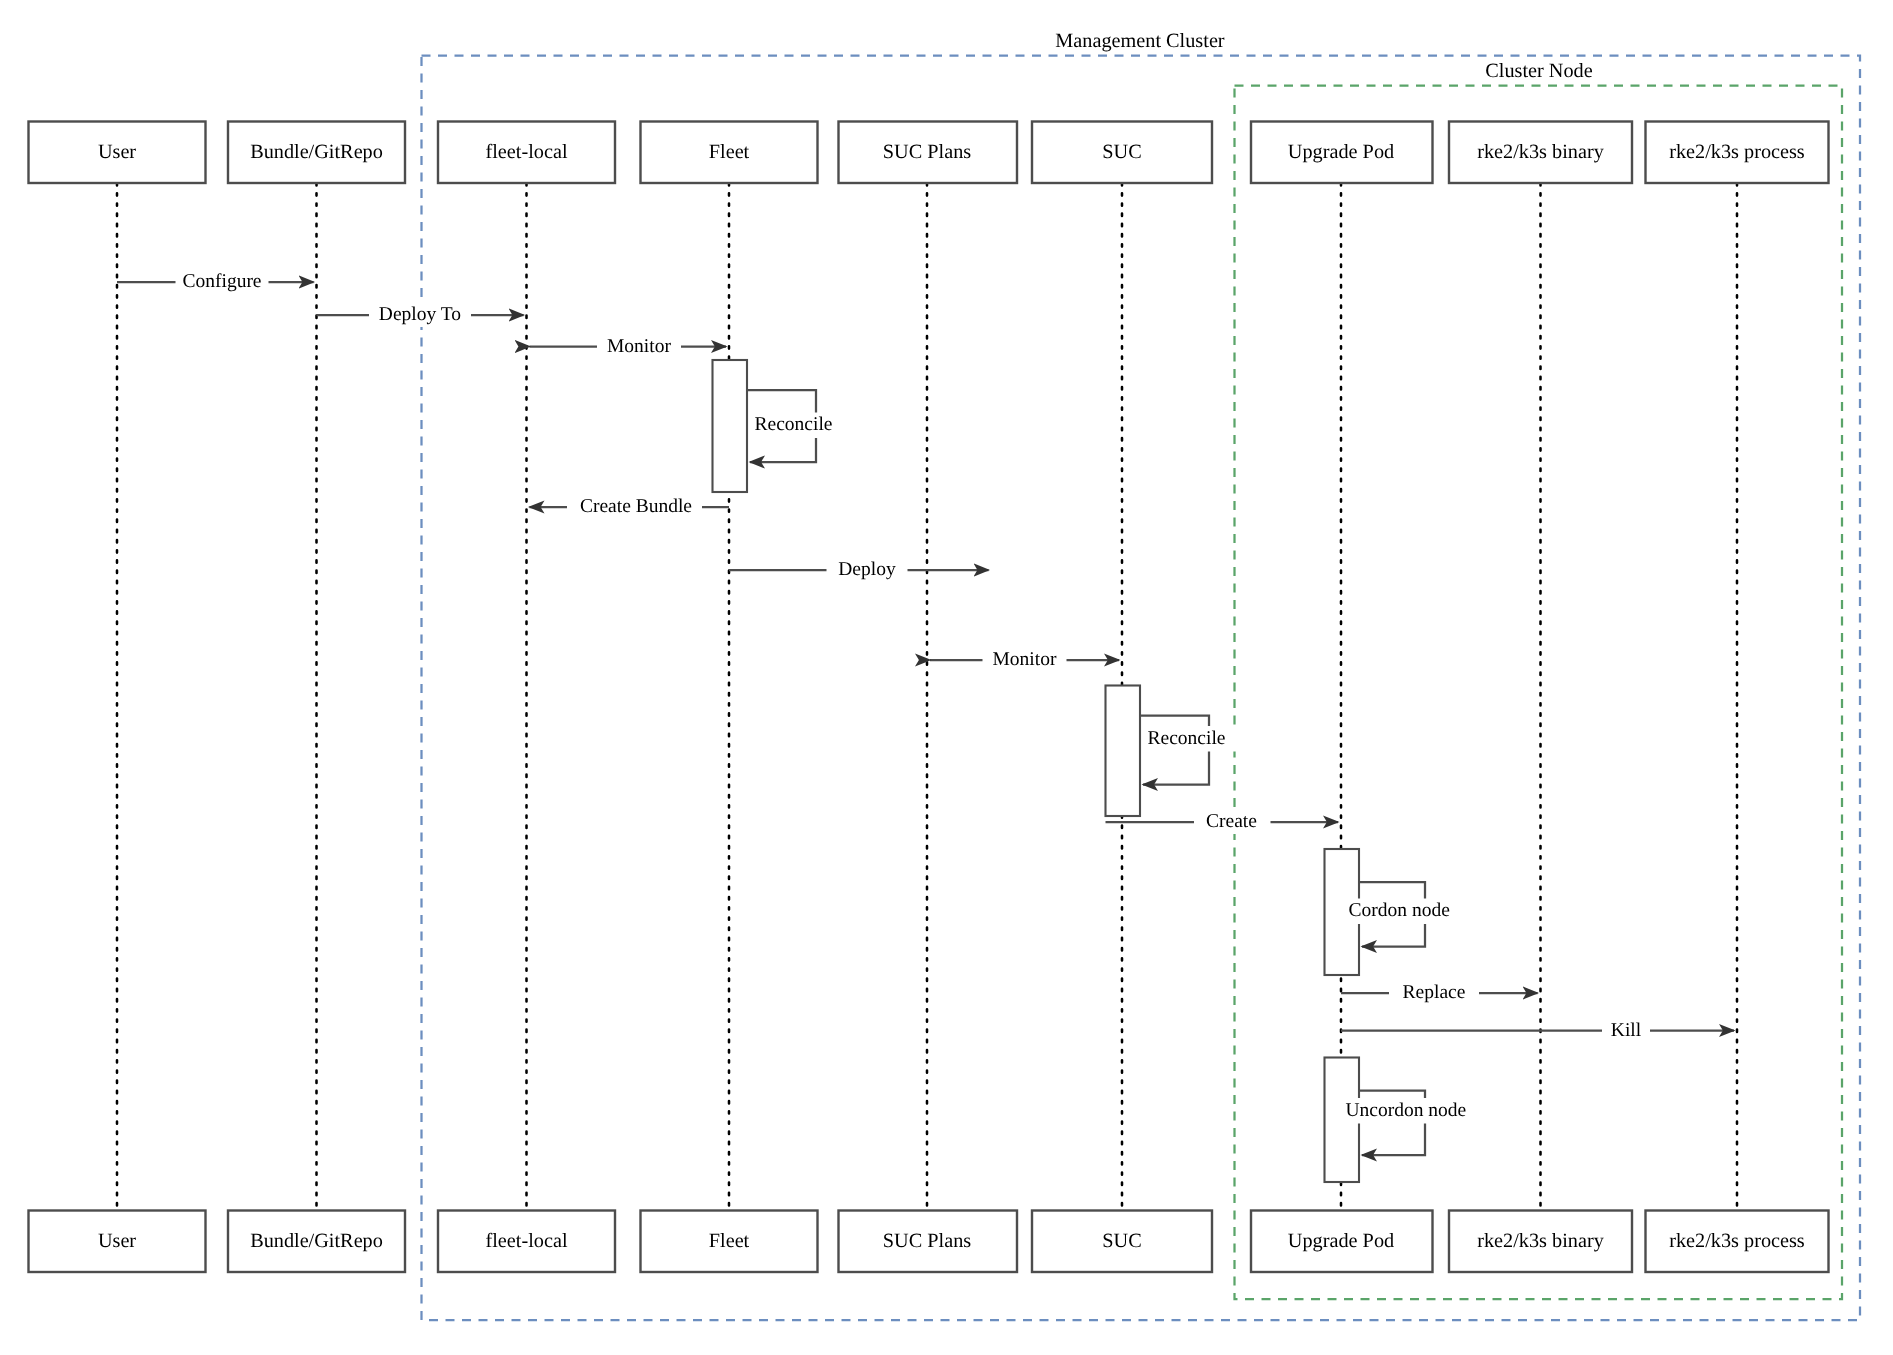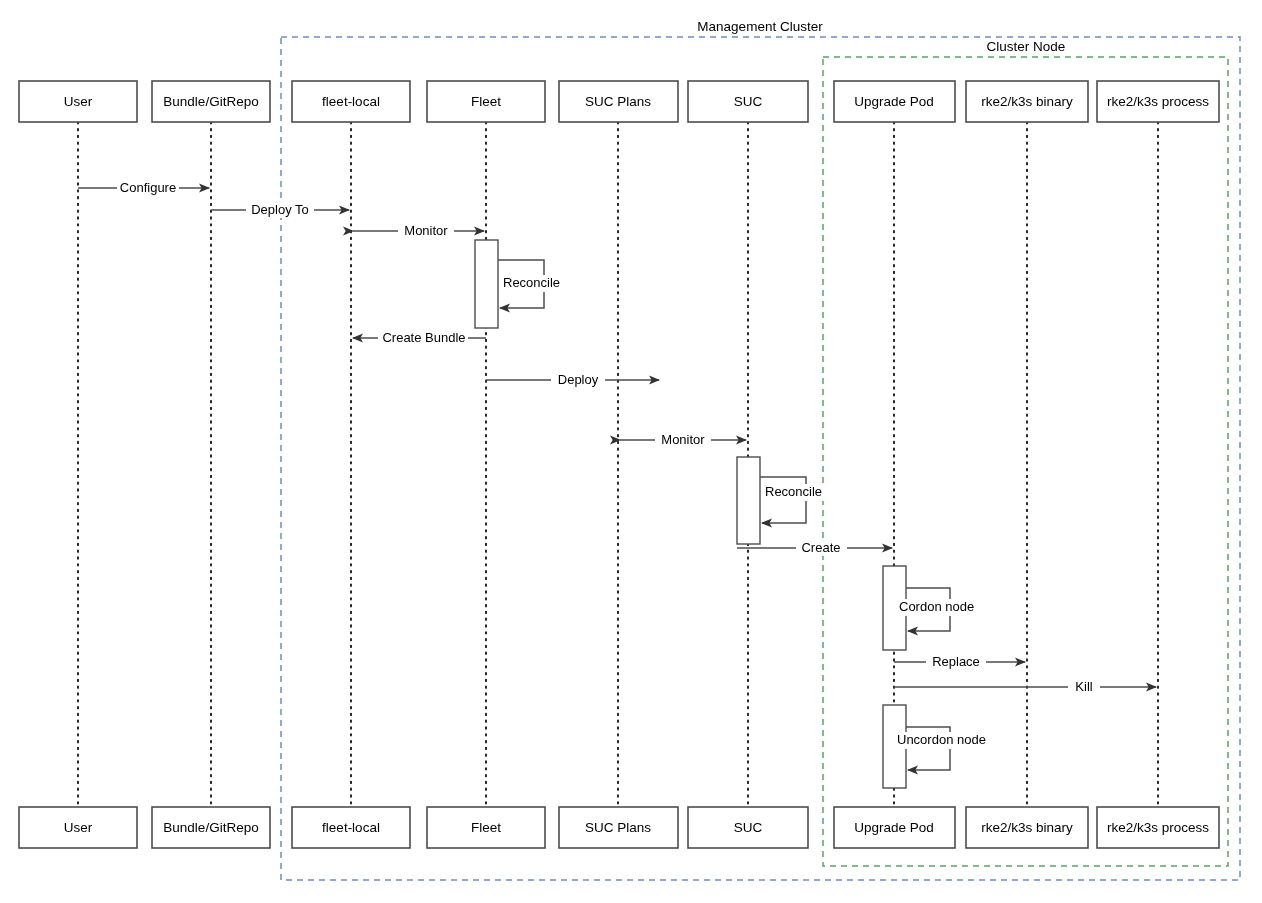--- a/index.html
+++ b/index.html
@@ -10,20 +10,21 @@
   body {
     font-family: "Liberation Sans", sans-serif;
     color: #000000;
   }
   #canvas {
     position: relative;
     width: 1262px;
     height: 903px;
     background: #ffffff;
     overflow: hidden;
+    font-family: Liberation Serif, serif;
   }
   svg#diagram {
     position: absolute;
     left: 0;
     top: 0;
     width: 1262px;
     height: 903px;
   }
   .boundary-label {
     font-size: 13.5px;

